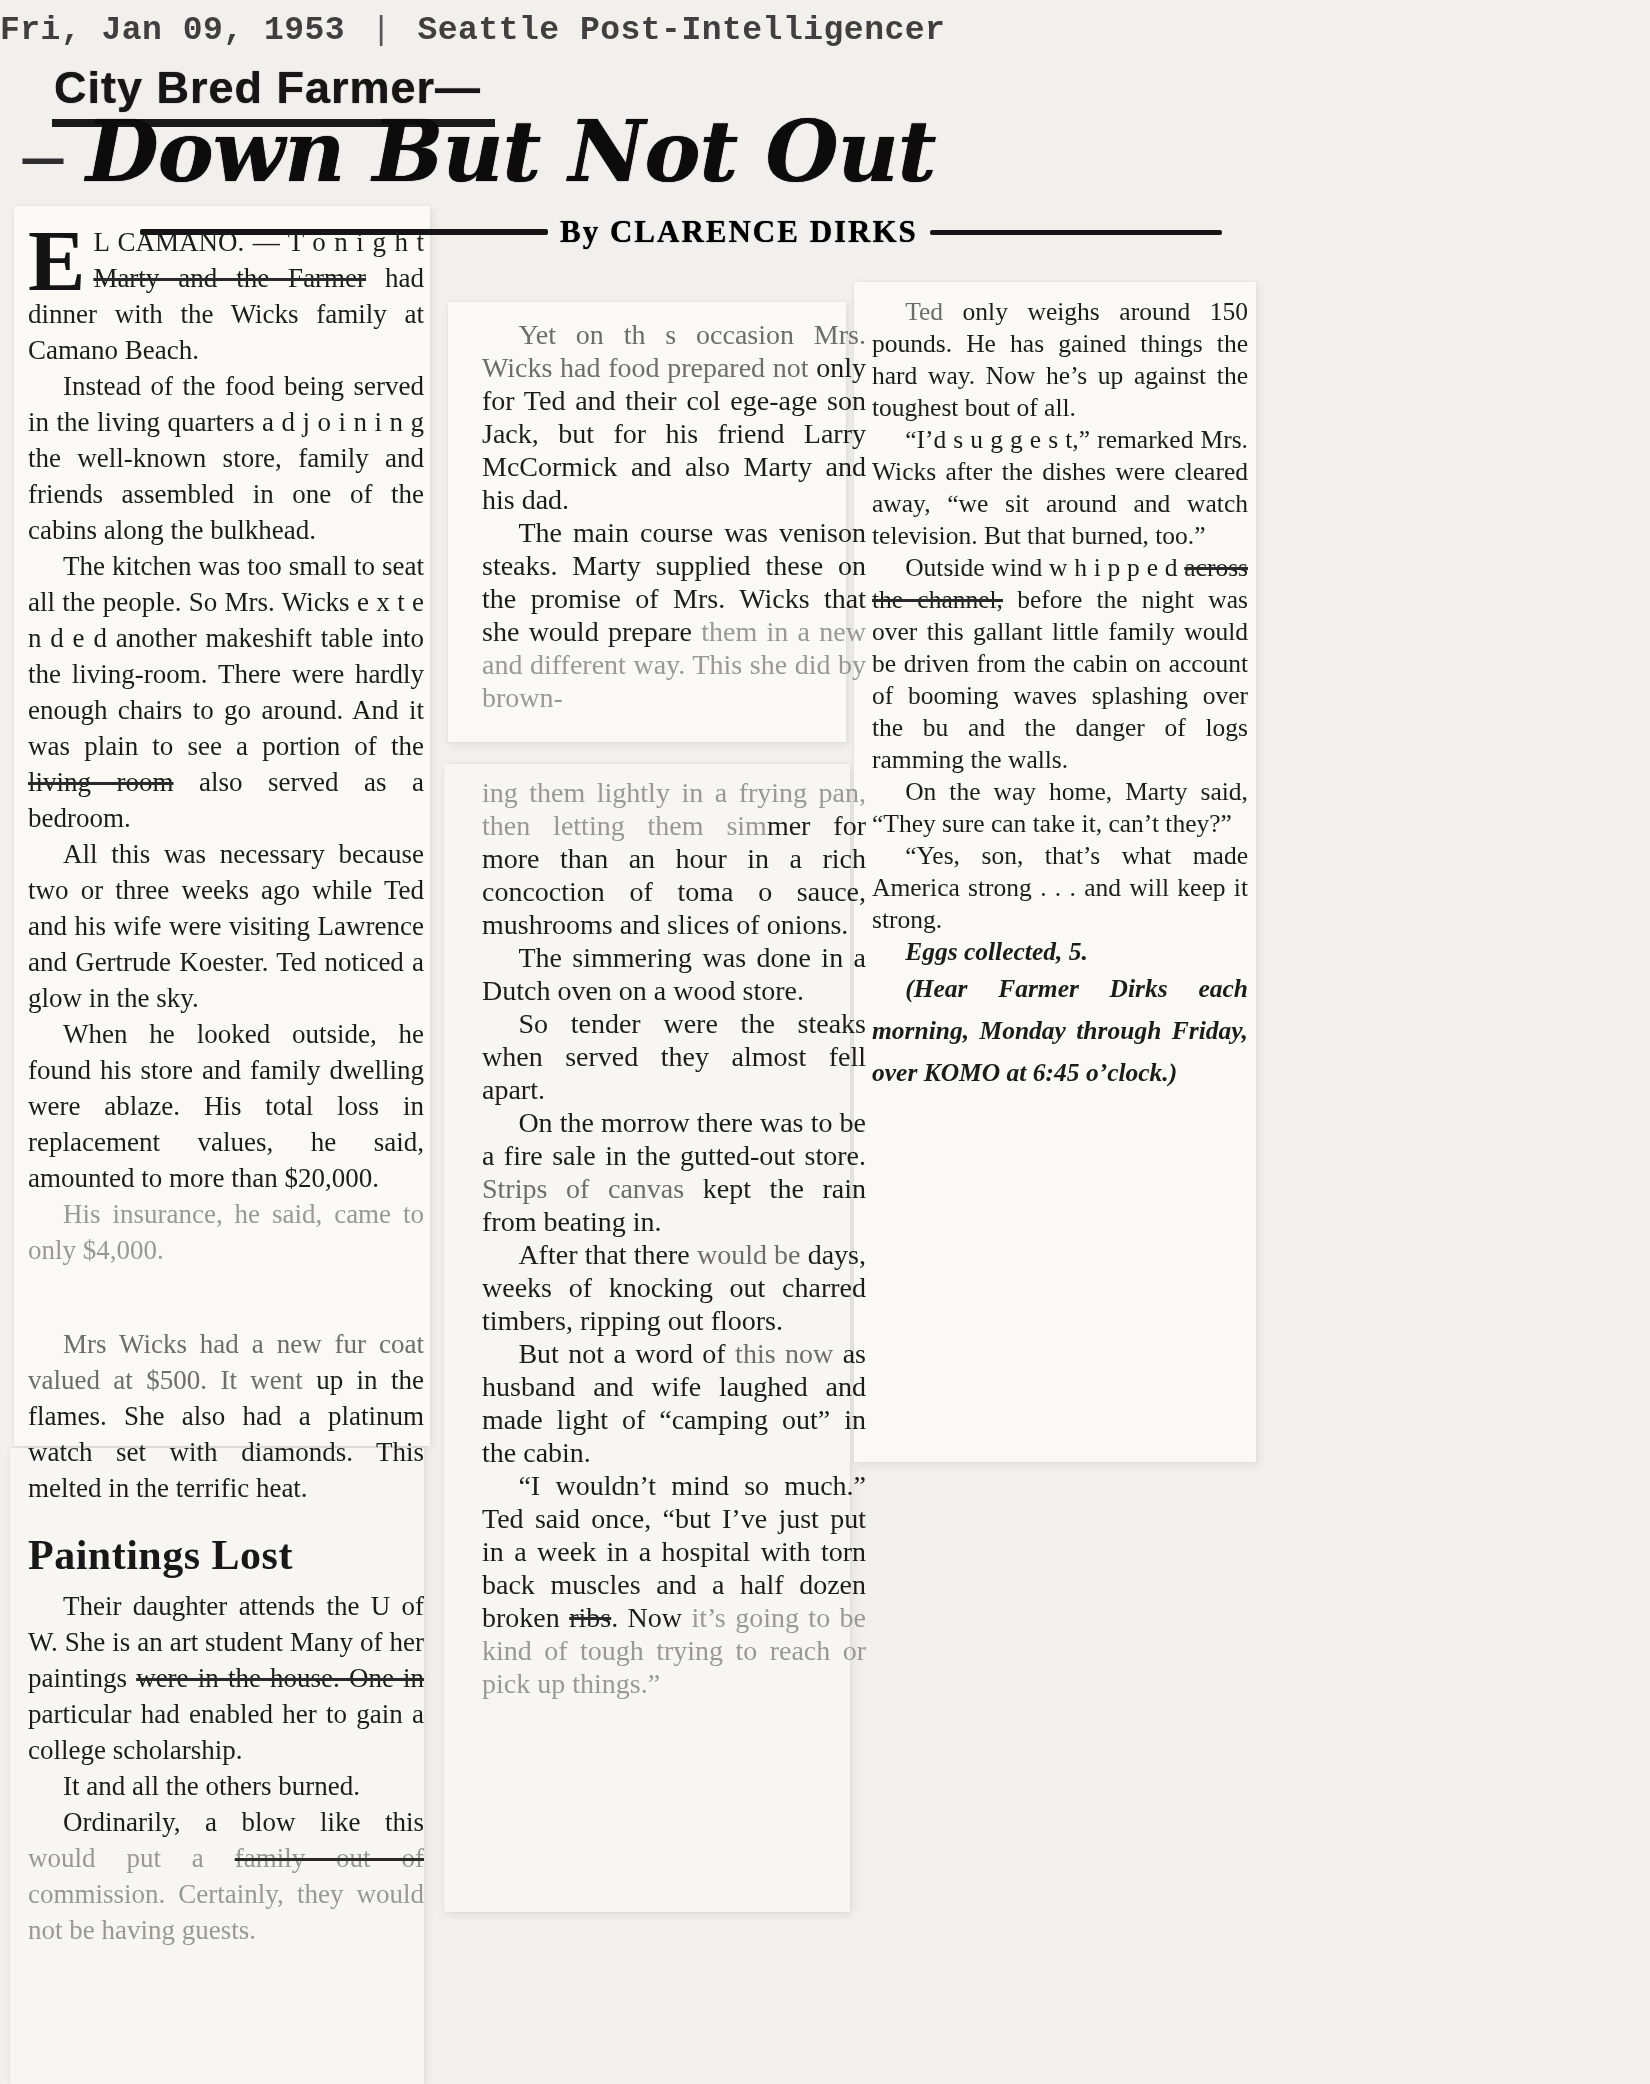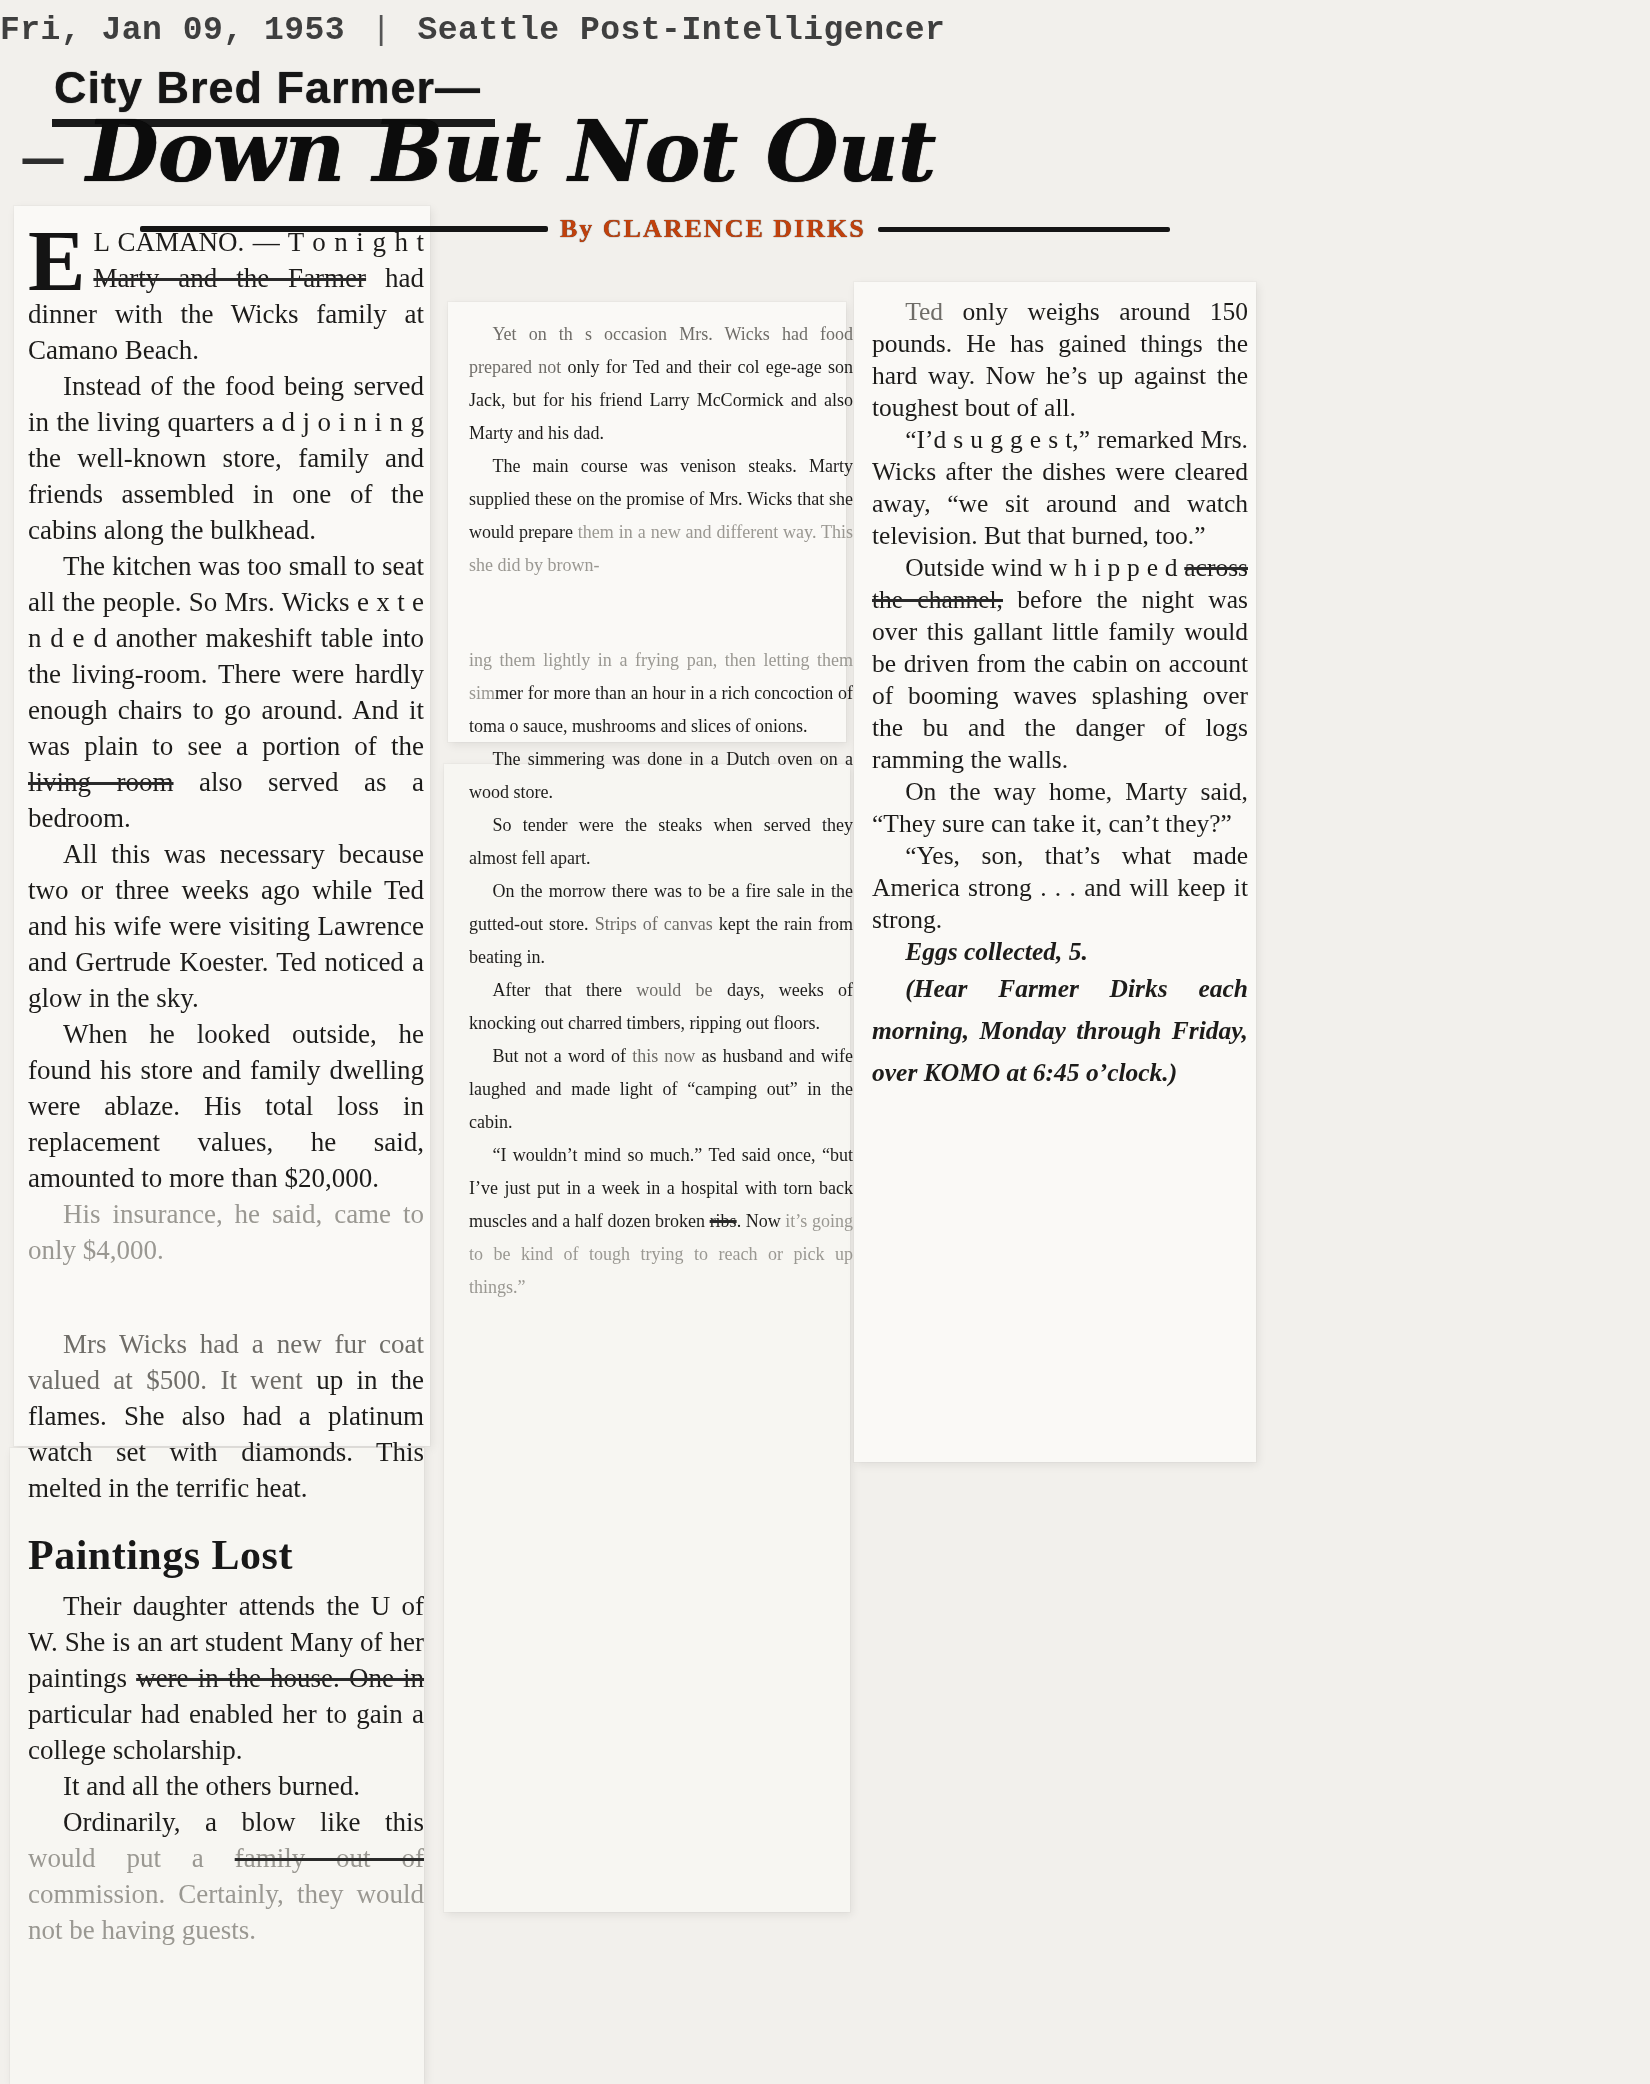--- a/index.html
+++ b/index.html
@@ -64,33 +64,33 @@
   
   .byline-row{
     position:absolute;top:214px;left:140px;
     display:flex;align-items:center;gap:12px;
   }
   .rule{display:inline-block;background:#151515;border-radius:2px;}
   .rule-left{width:408px;height:6px;}
   .rule-right{width:292px;height:5px;}
   .byline{
     font-family:"Liberation Serif",serif;
-    font-weight:bold;font-size:26px;color:#c2410c;
+    font-weight:bold;font-size:31px;color:#000000;
     letter-spacing:2px;white-space:nowrap;
     text-shadow:0 0 1px #111;
   }
 
   
   .col{
     position:absolute;
     text-align:justify;
     color:#1d1c1a;
   }
   #col1{left:28px;top:224px;width:396px;font-size:27px;line-height:36px;}
-  #col2{left:469px;top:318px;width:384px;font-size:18px;line-height:33px;}
+  #col2{left:482px;top:318px;width:384px;font-size:28px;line-height:33px;}
   #col3{left:872px;top:296px;width:376px;font-size:25.5px;line-height:32px;}
 
   .col p{margin:0;text-indent:1.3em;}
   .col p.no-indent{text-indent:0;}
   .col p.dropcap-para{text-indent:0;}
   .dropcap{
     float:left;
     font-weight:bold;font-size:86px;line-height:68px;
     padding:3px 8px 0 0;color:#141414;
   }

